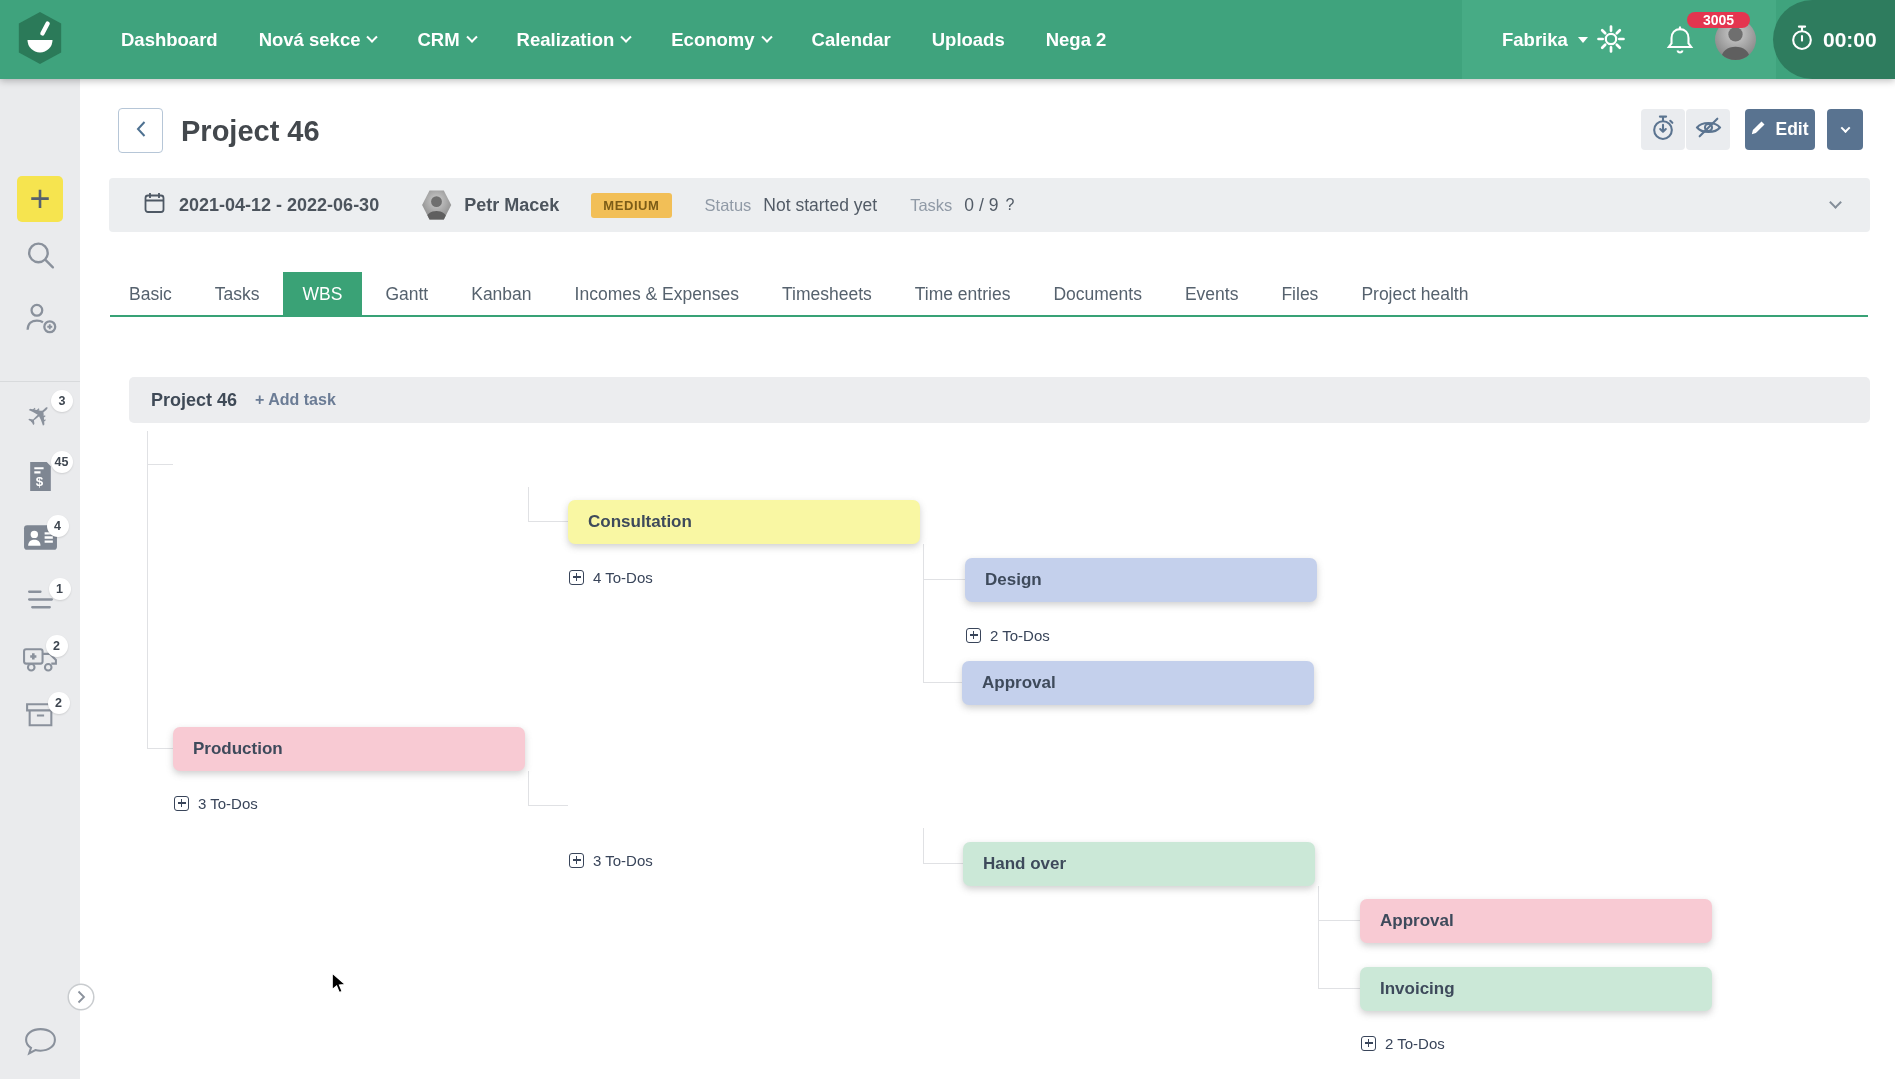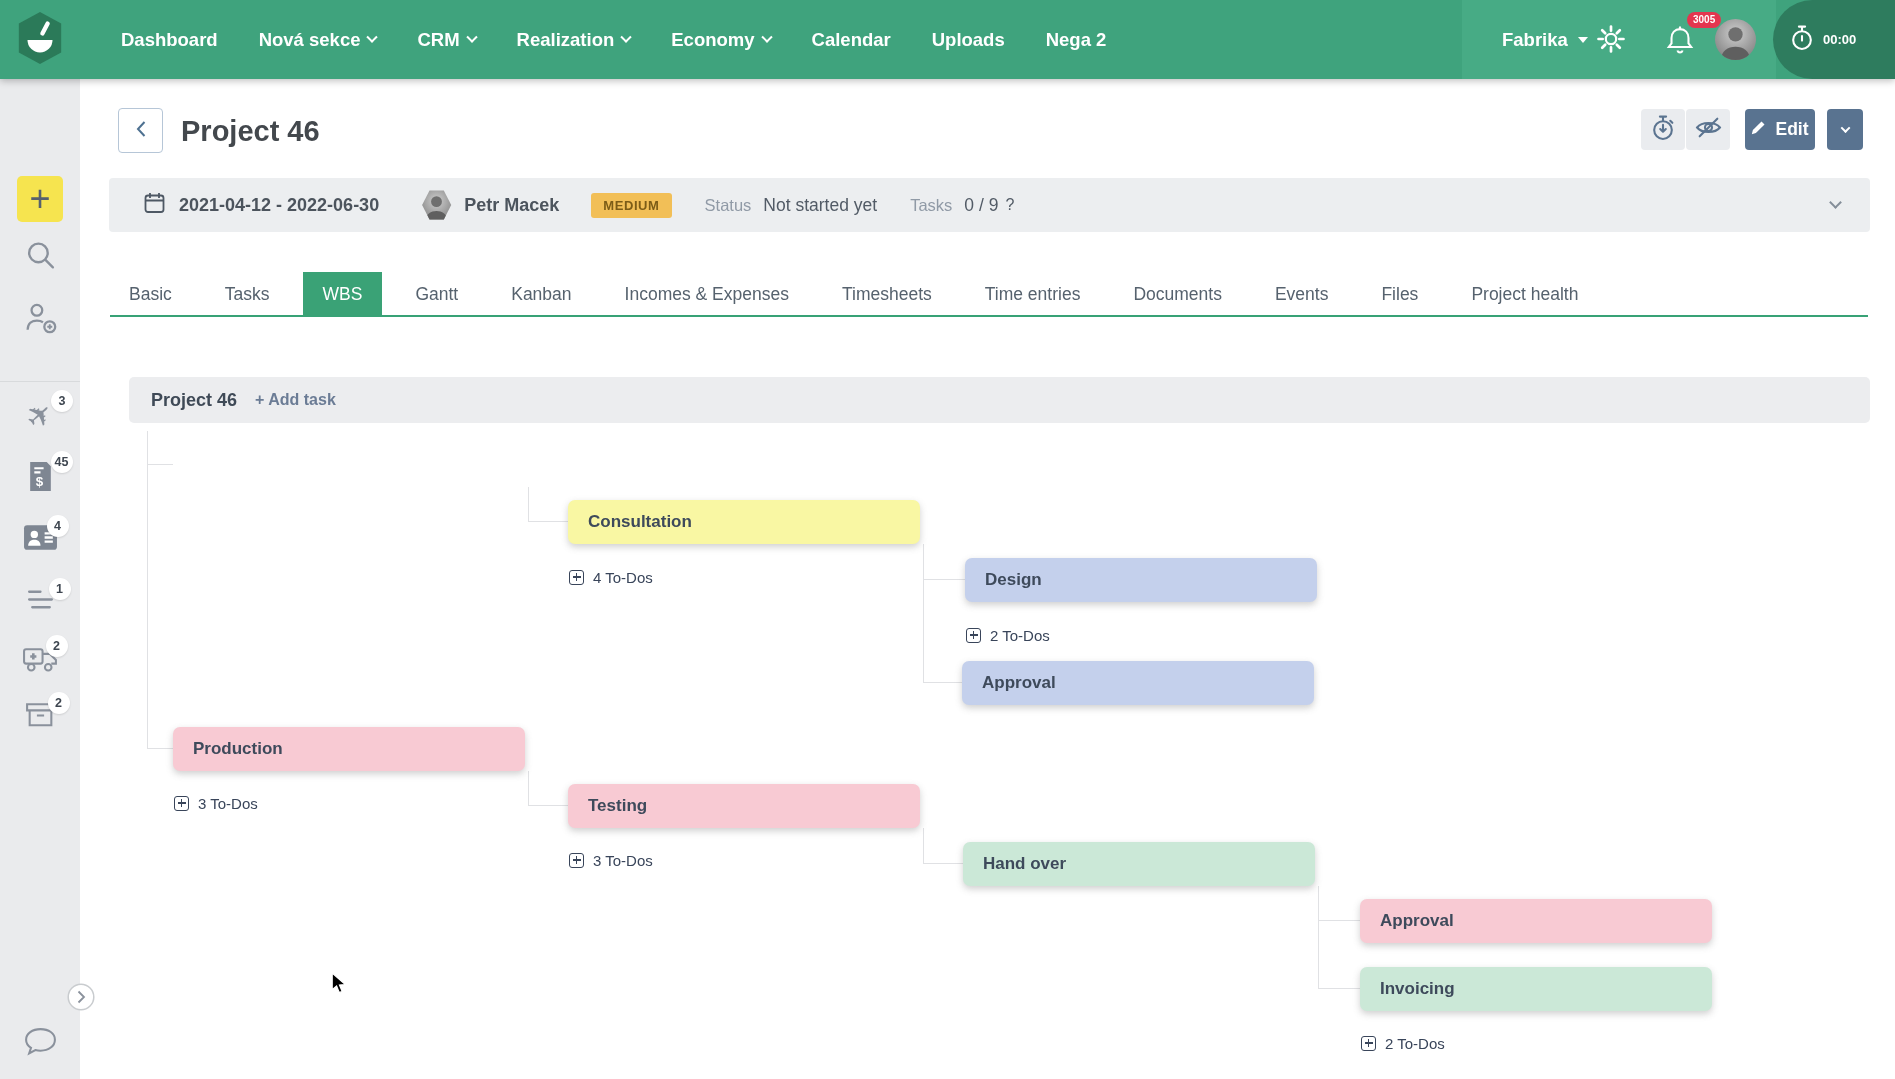--- a/index.html
+++ b/index.html
@@ -11,25 +11,25 @@
   .navbar { position:absolute; left:0; top:0; width:1895px; height:79px; background:#3FA37D; z-index:20; box-shadow:0 2px 7px rgba(0,0,0,.25); }
   .nav-light-band { position:absolute; left:1462px; top:0; width:314px; height:79px; background:#47AB85; }
   .logo-wrap { position:absolute; left:0; top:0; width:80px; height:79px; display:flex; align-items:center; justify-content:center; cursor:pointer; }
   .nav-menu { position:absolute; left:121px; top:0; height:79px; display:flex; align-items:center; gap:41px; }
   .nav-item { color:#fff; font-size:18.5px; font-weight:600; display:flex; align-items:center; gap:8px; cursor:pointer; white-space:nowrap;text-align:center; }
   .caret-dn { width:8px; height:8px; border-right:2px solid #fff; border-bottom:2px solid #fff; transform:rotate(45deg) translate(-2px,-2px); display:inline-block; }
   .workspace { position:absolute; left:1502px; top:0; height:79px; display:flex; align-items:center; gap:10px; color:#fff; font-size:18.5px; font-weight:600; cursor:pointer; }
   .tri-dn { width:0; height:0; border-left:5px solid transparent; border-right:5px solid transparent; border-top:6px solid #fff; display:inline-block; }
   .gear-btn { position:absolute; left:1596px; top:24px; cursor:pointer; }
   .bell-btn { position:absolute; left:1666px; top:25px; cursor:pointer; }
-  .notif-badge { position:absolute; left:1687px; top:12px; background:#E4354F; color:#fff; font-size:10px; font-weight:700; border-radius:9px; padding:2px 6px; line-height:12px; z-index:3; }
+  .notif-badge { position:absolute; left:1687px; top:12px; background:#E4354F; color:#fff; font-size:14px; font-weight:700; border-radius:9px; padding:2px 16px; line-height:12px; z-index:3; }
   .avatar { background:radial-gradient(circle at 50% 36%, #cfcfcf, #9b9b9b 55%, #747474); overflow:hidden; }
   .avatar-top { position:absolute; left:1715px; top:19px; width:41px; height:41px; border-radius:50%; cursor:pointer; z-index:2; }
   .timer-pill { position:absolute; right:0; top:0; width:122px; height:79px; background:#2E7C5E; border-radius:40px 0 0 40px; display:flex; align-items:center; gap:9px; padding-left:17px; cursor:pointer; }
-  .timer-text { color:#fff; font-size:13px; font-weight:600; }
+  .timer-text { color:#fff; font-size:21px; font-weight:600; }
 
   
   .sidebar { position:absolute; left:0; top:79px; width:80px; height:1000px; background:#EAEBED; z-index:10; }
   .sb-item { position:absolute; left:0; width:80px; display:flex; justify-content:center; cursor:pointer; }
   .sb-rel { position:relative; }
   .plus-btn { width:46px; height:46px; background:#F6E44F; border-radius:5px; display:flex; align-items:center; justify-content:center; }
   .plus-glyph { font-size:36px; color:#57616D; font-weight:400; line-height:40px; }
   .sb-divider { position:absolute; left:0; top:302px; width:80px; height:1px; background:#D8DADC; }
   .badge { position:absolute; top:-9px; left:24px; background:#fff; border-radius:11px; min-width:22px; height:22px; line-height:22px; text-align:center; font-size:12.5px; font-weight:700; color:#3E4650; padding:0 4px; box-shadow:0 1px 2px rgba(0,0,0,.12); }
   .plane-glyph { font-size:31px; color:#8A919C; display:inline-block; transform:rotate(-42deg); line-height:34px; }
@@ -51,21 +51,21 @@
   .info-bar { position:absolute; left:29px; top:99px; width:1761px; height:54px; background:#ECEEF0; border-radius:4px; display:flex; align-items:center; padding-left:35px; }
   .info-date { margin-left:14px; font-size:18px; font-weight:600; color:#4C545D; }
   .avatar-sm { margin-left:42px; width:31px; height:31px; clip-path:polygon(27% 3%,73% 3%,97% 50%,73% 97%,27% 97%,3% 50%); flex:none; }
   .info-owner { margin-left:12px; font-size:18px; font-weight:600; color:#4C545D; }
   .prio-badge { margin-left:32px; background:#F2BF57; color:#7C5C17; font-size:13px; font-weight:700; letter-spacing:.6px; padding:5px 12px; border-radius:3px;text-align:center; }
   .meta-label { margin-left:33px; font-size:16.5px; color:#909AA6; }
   .meta-value { margin-left:12px; font-size:17.5px; color:#525B66; }
   .meta-help { margin-left:7px; font-size:16px; color:#525B66; cursor:pointer; }
   .info-caret { position:absolute; right:30px; top:20px; width:9px; height:9px; border-right:2px solid #848E99; border-bottom:2px solid #848E99; transform:rotate(45deg); cursor:pointer; }
 
-  .tabs { position:absolute; left:30px; top:193px; width:1758px; height:45px; border-bottom:2px solid #38A276; display:flex; padding-left:19px;gap:10px; }
+  .tabs { position:absolute; left:30px; top:193px; width:1758px; height:45px; border-bottom:2px solid #38A276; display:flex; padding-left:19px; }
   .tab { line-height:45px; margin-right:43px; font-size:17.5px; color:#56626E; cursor:pointer; white-space:nowrap; }
   .tab.active { background:#3AA276; color:#fff; padding:0 20px; margin-left:-20px; margin-right:23px; }
 
   
   .wbs { position:absolute; left:0; top:240px; width:1815px; height:760px; }
   .wbs-rootbar { position:absolute; left:49px; top:58px; width:1741px; height:46px; background:#ECEDEF; border-radius:5px; display:flex; align-items:center; padding-left:22px; gap:18px; }
   .wbs-rootlabel { font-size:18px; font-weight:700; color:#3F4A57; }
   .wbs-addtask { font-size:16px; font-weight:700; color:#6B7C95; cursor:pointer; }
   .node { position:absolute; width:352px; height:44px; border-radius:7px; box-shadow:0 3px 7px rgba(110,110,110,.32); display:flex; align-items:center; padding-left:20px; font-size:17px; font-weight:700; color:#3E4A5B; cursor:pointer; }
   .node.yellow { background:#F9F7A3; }
@@ -415,21 +415,20 @@
       <div class="lcon c5"></div>
       <div class="lcon c6"></div>
       <div class="lcon c7"></div>
       <div class="lcon c8"></div>
       <div class="lcon c9"></div>
 
       <div class="node yellow n-consultation">Consultation</div>
       <div class="node blue n-design">Design</div>
       <div class="node blue n-approval-b">Approval</div>
       <div class="node pink n-production">Production</div>
-      <div class="node pink n-testing">Testing</div>
       <div class="node green n-handover">Hand over</div>
       <div class="node pink n-approval-p">Approval</div>
       <div class="node green n-invoicing">Invoicing</div>
 
       <div class="todo t-consultation">
         <span class="plus-sq"></span>
         <span>4 To-Dos</span>
       </div>
       <div class="todo t-design">
         <span class="plus-sq"></span>

